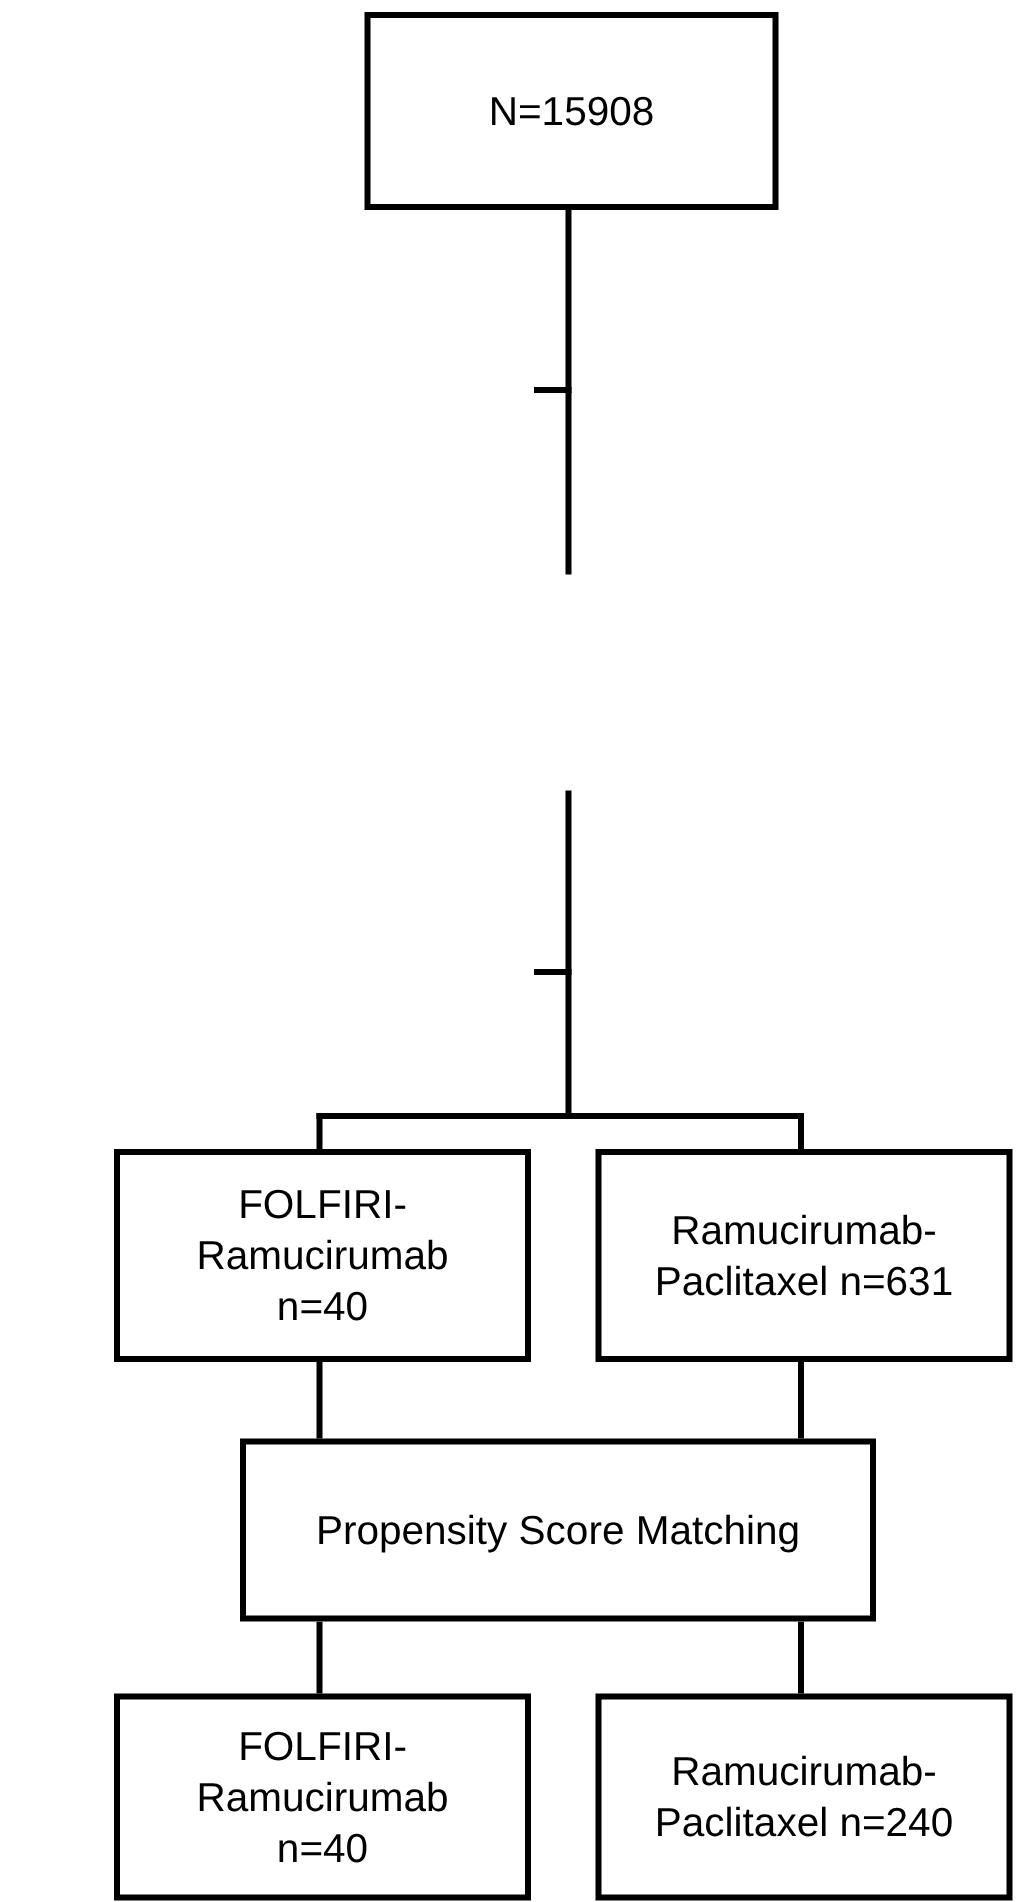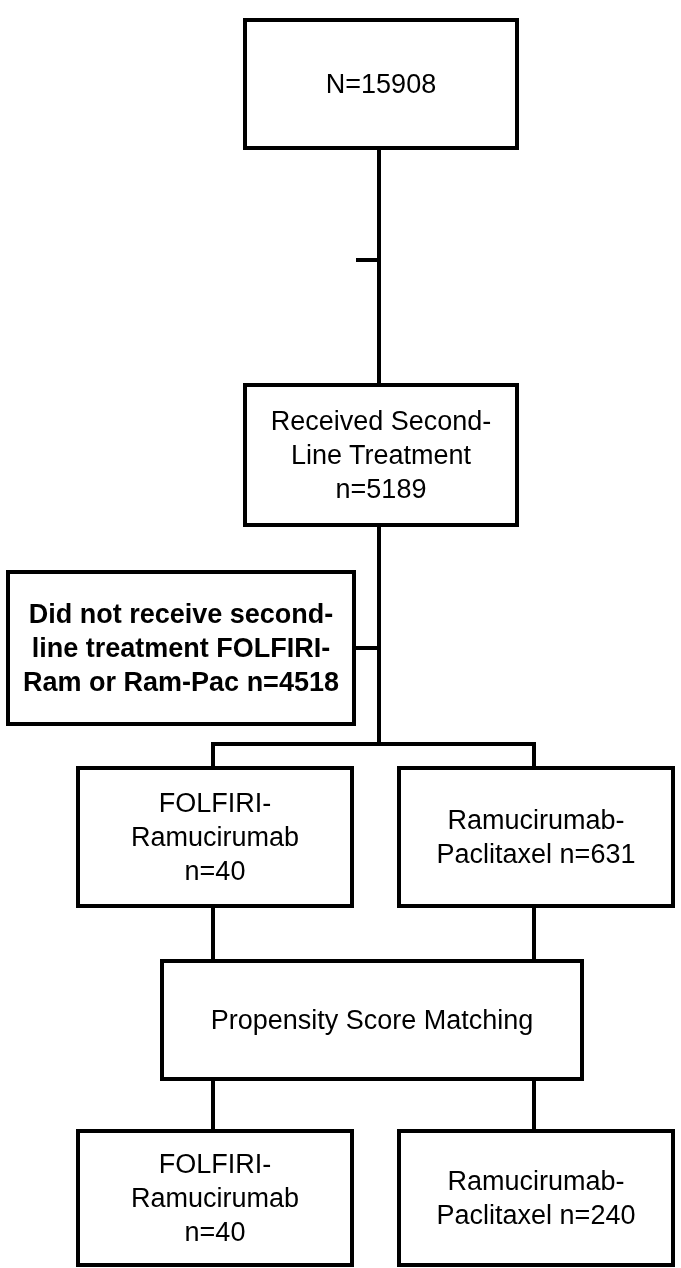--- a/index.html
+++ b/index.html
@@ -35,21 +35,21 @@
     line-height: 1.26;
     padding: 0 6px;
   }
   .connector {
     position: absolute;
     background: #000000;
     z-index: 1;
   }
 
   
-  #node-total      { left: 243px; top: 18px;    width: 276px; height: 132px; font-size: 27px; }
+  #node-total      { left: 243px; top: 8px;    width: 276px; height: 132px; font-size: 27px; }
   #node-no-second  { left: 76px;  top: 190px;  width: 280px; height: 140px; font-size: 27px; font-weight: 700; }
   #node-received   { left: 243px; top: 383px;  width: 276px; height: 144px; font-size: 27px; }
   #node-no-folfiri { left: 6px;   top: 570px;  width: 350px; height: 156px; font-size: 27px; font-weight: 700; }
   #node-folfiri-ram{ left: 76px;  top: 766px;  width: 278px; height: 142px; font-size: 27px; }
   #node-ram-pac    { left: 397px; top: 766px;  width: 278px; height: 142px; font-size: 27px; }
   #node-psm        { left: 160px; top: 959px;  width: 424px; height: 122px; font-size: 27px; }
   #node-folfiri-2  { left: 76px;  top: 1129px; width: 278px; height: 138px; font-size: 27px; }
   #node-ram-pac-2  { left: 397px; top: 1129px; width: 278px; height: 138px; font-size: 27px; }
 
   
@@ -80,31 +80,21 @@
   <div class="connector" id="conn-psm-in-l"></div>
   <div class="connector" id="conn-psm-in-r"></div>
   <div class="connector" id="conn-psm-out-l"></div>
   <div class="connector" id="conn-psm-out-r"></div>
 
   <div class="node" id="node-total">
     <span class="node-text">N=15908</span>
   </div>
 
 
-  <div class="node" id="node-received">
-    <span class="node-text">Received Second-
-Line Treatment
-n=5189</span>
-  </div>
 
-  <div class="node" id="node-no-folfiri">
-    <span class="node-text">Did not receive second-
-line treatment FOLFIRI-
-Ram or Ram-Pac n=4518</span>
-  </div>
 
   <div class="node" id="node-folfiri-ram">
     <span class="node-text">FOLFIRI-
 Ramucirumab
 n=40</span>
   </div>
 
   <div class="node" id="node-ram-pac">
     <span class="node-text">Ramucirumab-
 Paclitaxel n=631</span>

